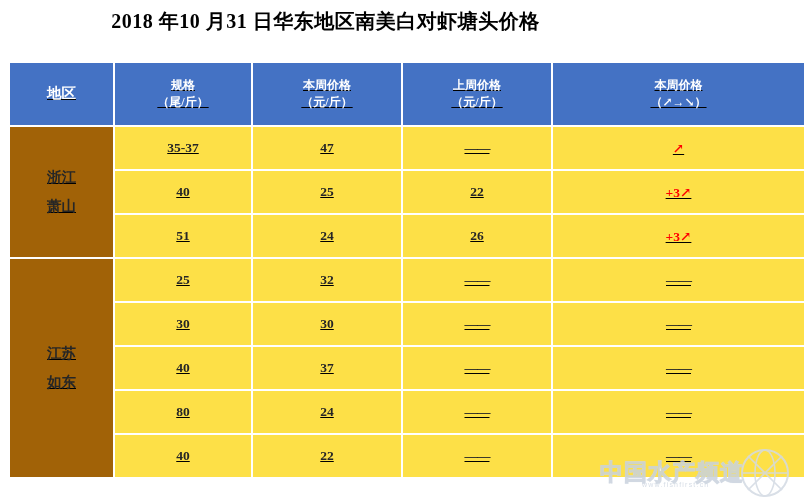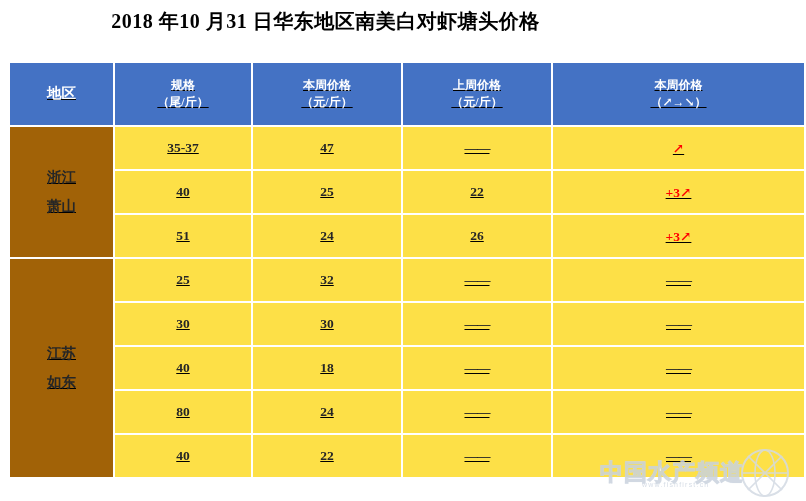--- a/index.html
+++ b/index.html
@@ -195,21 +195,21 @@
             <td class="cell dash">——</td>
           </tr>
           <tr class="rowA">
             <td class="cell">30</td>
             <td class="cell">30</td>
             <td class="cell dash">——</td>
             <td class="cell dash">——</td>
           </tr>
           <tr class="rowB">
             <td class="cell">40</td>
-            <td class="cell">18</td>
+            <td class="cell">37</td>
             <td class="cell dash">——</td>
             <td class="cell dash">——</td>
           </tr>
           <tr class="rowA">
             <td class="cell">80</td>
             <td class="cell">24</td>
             <td class="cell dash">——</td>
             <td class="cell dash">——</td>
           </tr>
           <tr class="rowB">

